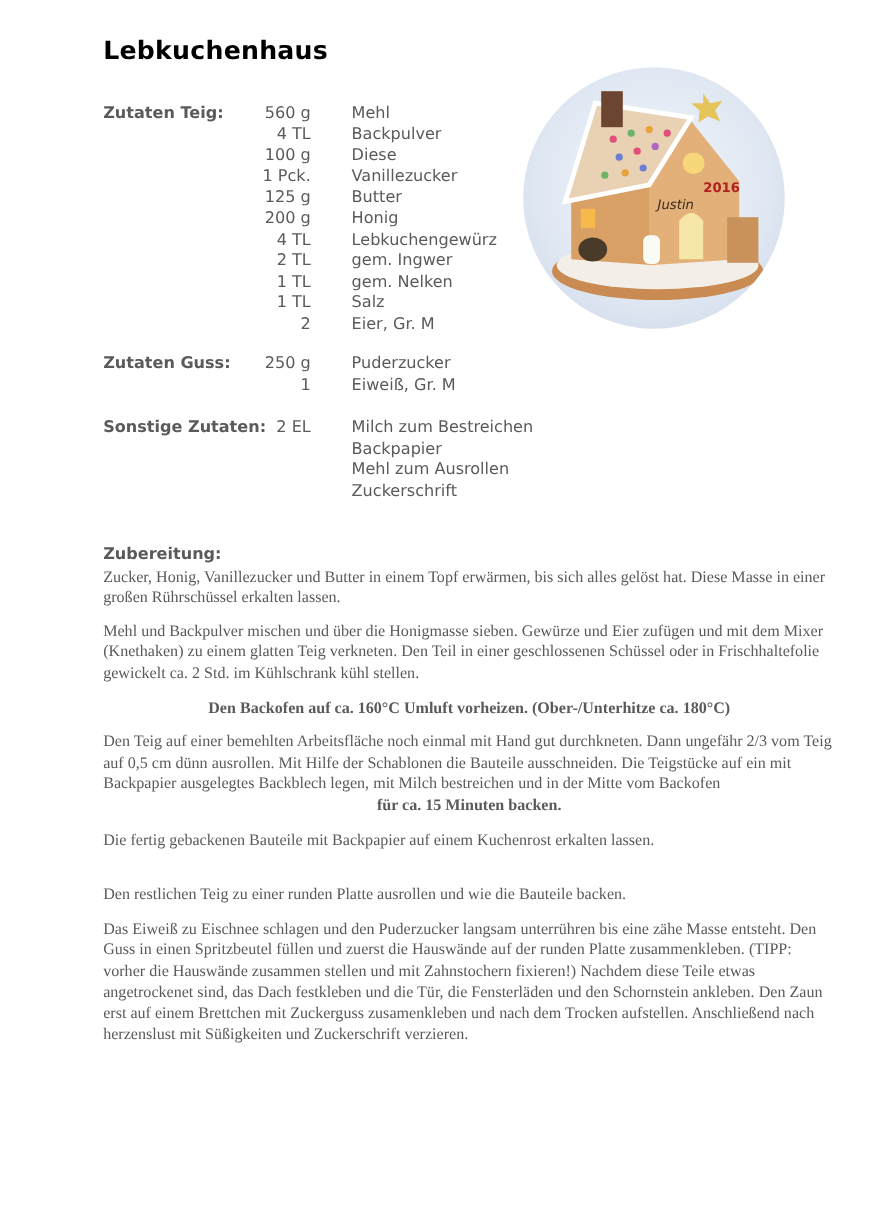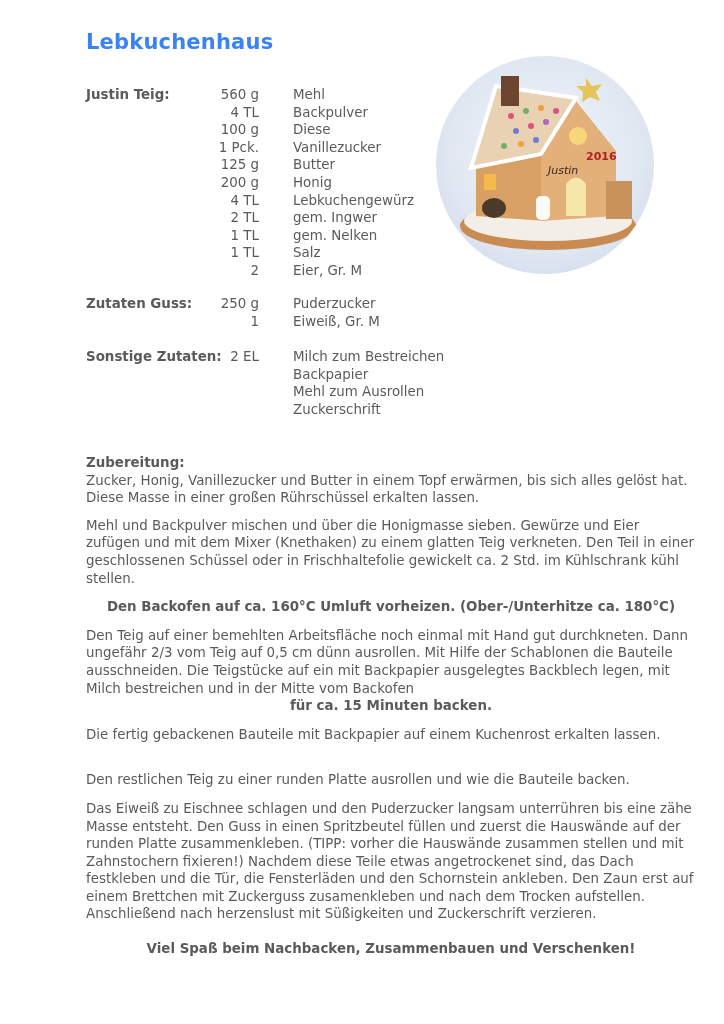--- a/index.html
+++ b/index.html
@@ -1,40 +1,40 @@
 <!DOCTYPE html>
 <html><head>
 <meta charset="utf-8">
 <style>
   html, body { margin:0; padding:0; background:#ffffff; }
   body { width:724px; height:1024px; position:relative; overflow:hidden;
          font-family:"DejaVu Sans", sans-serif; color:#5a5a5a; }
   .title { position:absolute; left:86px; top:30px; font-size:21px; font-weight:bold;
-           color:#3b82f6; letter-spacing:0.2px; }
+           color:#000000; letter-spacing:0.2px; }
   .ing-section { position:absolute; left:86px; font-size:13.4px; line-height:17.6px; }
   .ing-row { display:flex; }
   .ing-label { width:125px; font-weight:bold; white-space:nowrap; }
   .ing-amt { width:48px; text-align:right; white-space:nowrap; }
   .ing-name { margin-left:34px; white-space:nowrap; }
   .photo { position:absolute; left:436px; top:56px; width:218px; height:218px; border-radius:50%;
            overflow:hidden; background:radial-gradient(circle at 50% 45%, #f4f7fb 0%, #dfe7f2 60%, #c9d5e6 100%); }
   .photo svg { width:100%; height:100%; display:block; }
   .prep { position:absolute; left:86px; width:610px; font-size:13.4px; line-height:17.6px; }
   .prep-heading { font-weight:bold; }
-  .prep p { margin:0; }
+  .prep p { margin:0;font-family:Liberation Serif, serif; }
   .center-bold { text-align:center; font-weight:bold; }
 </style>
 </head>
 <body>
 
 <div class="title">Lebkuchenhaus</div>
 
 <div class="ing-section" style="top:86px;">
   <div class="ing-row">
-      <span class="ing-label">Justin Teig:</span>
+      <span class="ing-label">Zutaten Teig:</span>
       <span class="ing-amt">560 g</span>
       <span class="ing-name">Mehl</span>
     </div>
   <div class="ing-row">
       <span class="ing-label"></span>
       <span class="ing-amt">4 TL</span>
       <span class="ing-name">Backpulver</span>
     </div>
   <div class="ing-row">
       <span class="ing-label"></span>
@@ -171,14 +171,13 @@
 <div class="prep" style="top:454px;">
   <div class="prep-heading">Zubereitung:</div>
   <p>Zucker, Honig, Vanillezucker und Butter in einem Topf erwärmen, bis sich alles gelöst hat. Diese Masse in einer großen Rührschüssel erkalten lassen.</p>
   <p style="margin-top:10px;">Mehl und Backpulver mischen und über die Honigmasse sieben. Gewürze und Eier zufügen und mit dem Mixer (Knethaken) zu einem glatten Teig verkneten. Den Teil in einer geschlossenen Schüssel oder in Frischhaltefolie gewickelt ca. 2 Std. im Kühlschrank kühl stellen.</p>
   <p class="center-bold" style="margin-top:11px;">Den Backofen auf ca. 160°C Umluft vorheizen. (Ober-/Unterhitze ca. 180°C)</p>
   <p style="margin-top:11px;">Den Teig auf einer bemehlten Arbeitsfläche noch einmal mit Hand gut durchkneten. Dann ungefähr 2/3 vom Teig auf 0,5 cm dünn ausrollen. Mit Hilfe der Schablonen die Bauteile ausschneiden. Die Teigstücke auf ein mit Backpapier ausgelegtes Backblech legen, mit Milch bestreichen und in der Mitte vom Backofen</p>
   <p class="center-bold" style="">für ca. 15 Minuten backen.</p>
   <p style="margin-top:11px;">Die fertig gebackenen Bauteile mit Backpapier auf einem Kuchenrost erkalten lassen.</p>
   <p style="margin-top:28px;">Den restlichen Teig zu einer runden Platte ausrollen und wie die Bauteile backen.</p>
   <p style="margin-top:11px;">Das Eiweiß zu Eischnee schlagen und den Puderzucker langsam unterrühren bis eine zähe Masse entsteht. Den Guss in einen Spritzbeutel füllen und zuerst die Hauswände auf der runden Platte zusammenkleben. (TIPP: vorher die Hauswände zusammen stellen und mit Zahnstochern fixieren!)  Nachdem diese Teile etwas angetrockenet sind, das Dach festkleben und die Tür, die Fensterläden und den Schornstein ankleben. Den Zaun erst auf einem Brettchen mit Zuckerguss zusamenkleben und nach dem Trocken aufstellen. Anschließend nach herzenslust mit Süßigkeiten und Zuckerschrift verzieren.</p>
-  <p class="center-bold" style="margin-top:17px;">Viel Spaß beim Nachbacken, Zusammenbauen und Verschenken!</p>
 </div>
 
 </body></html>

